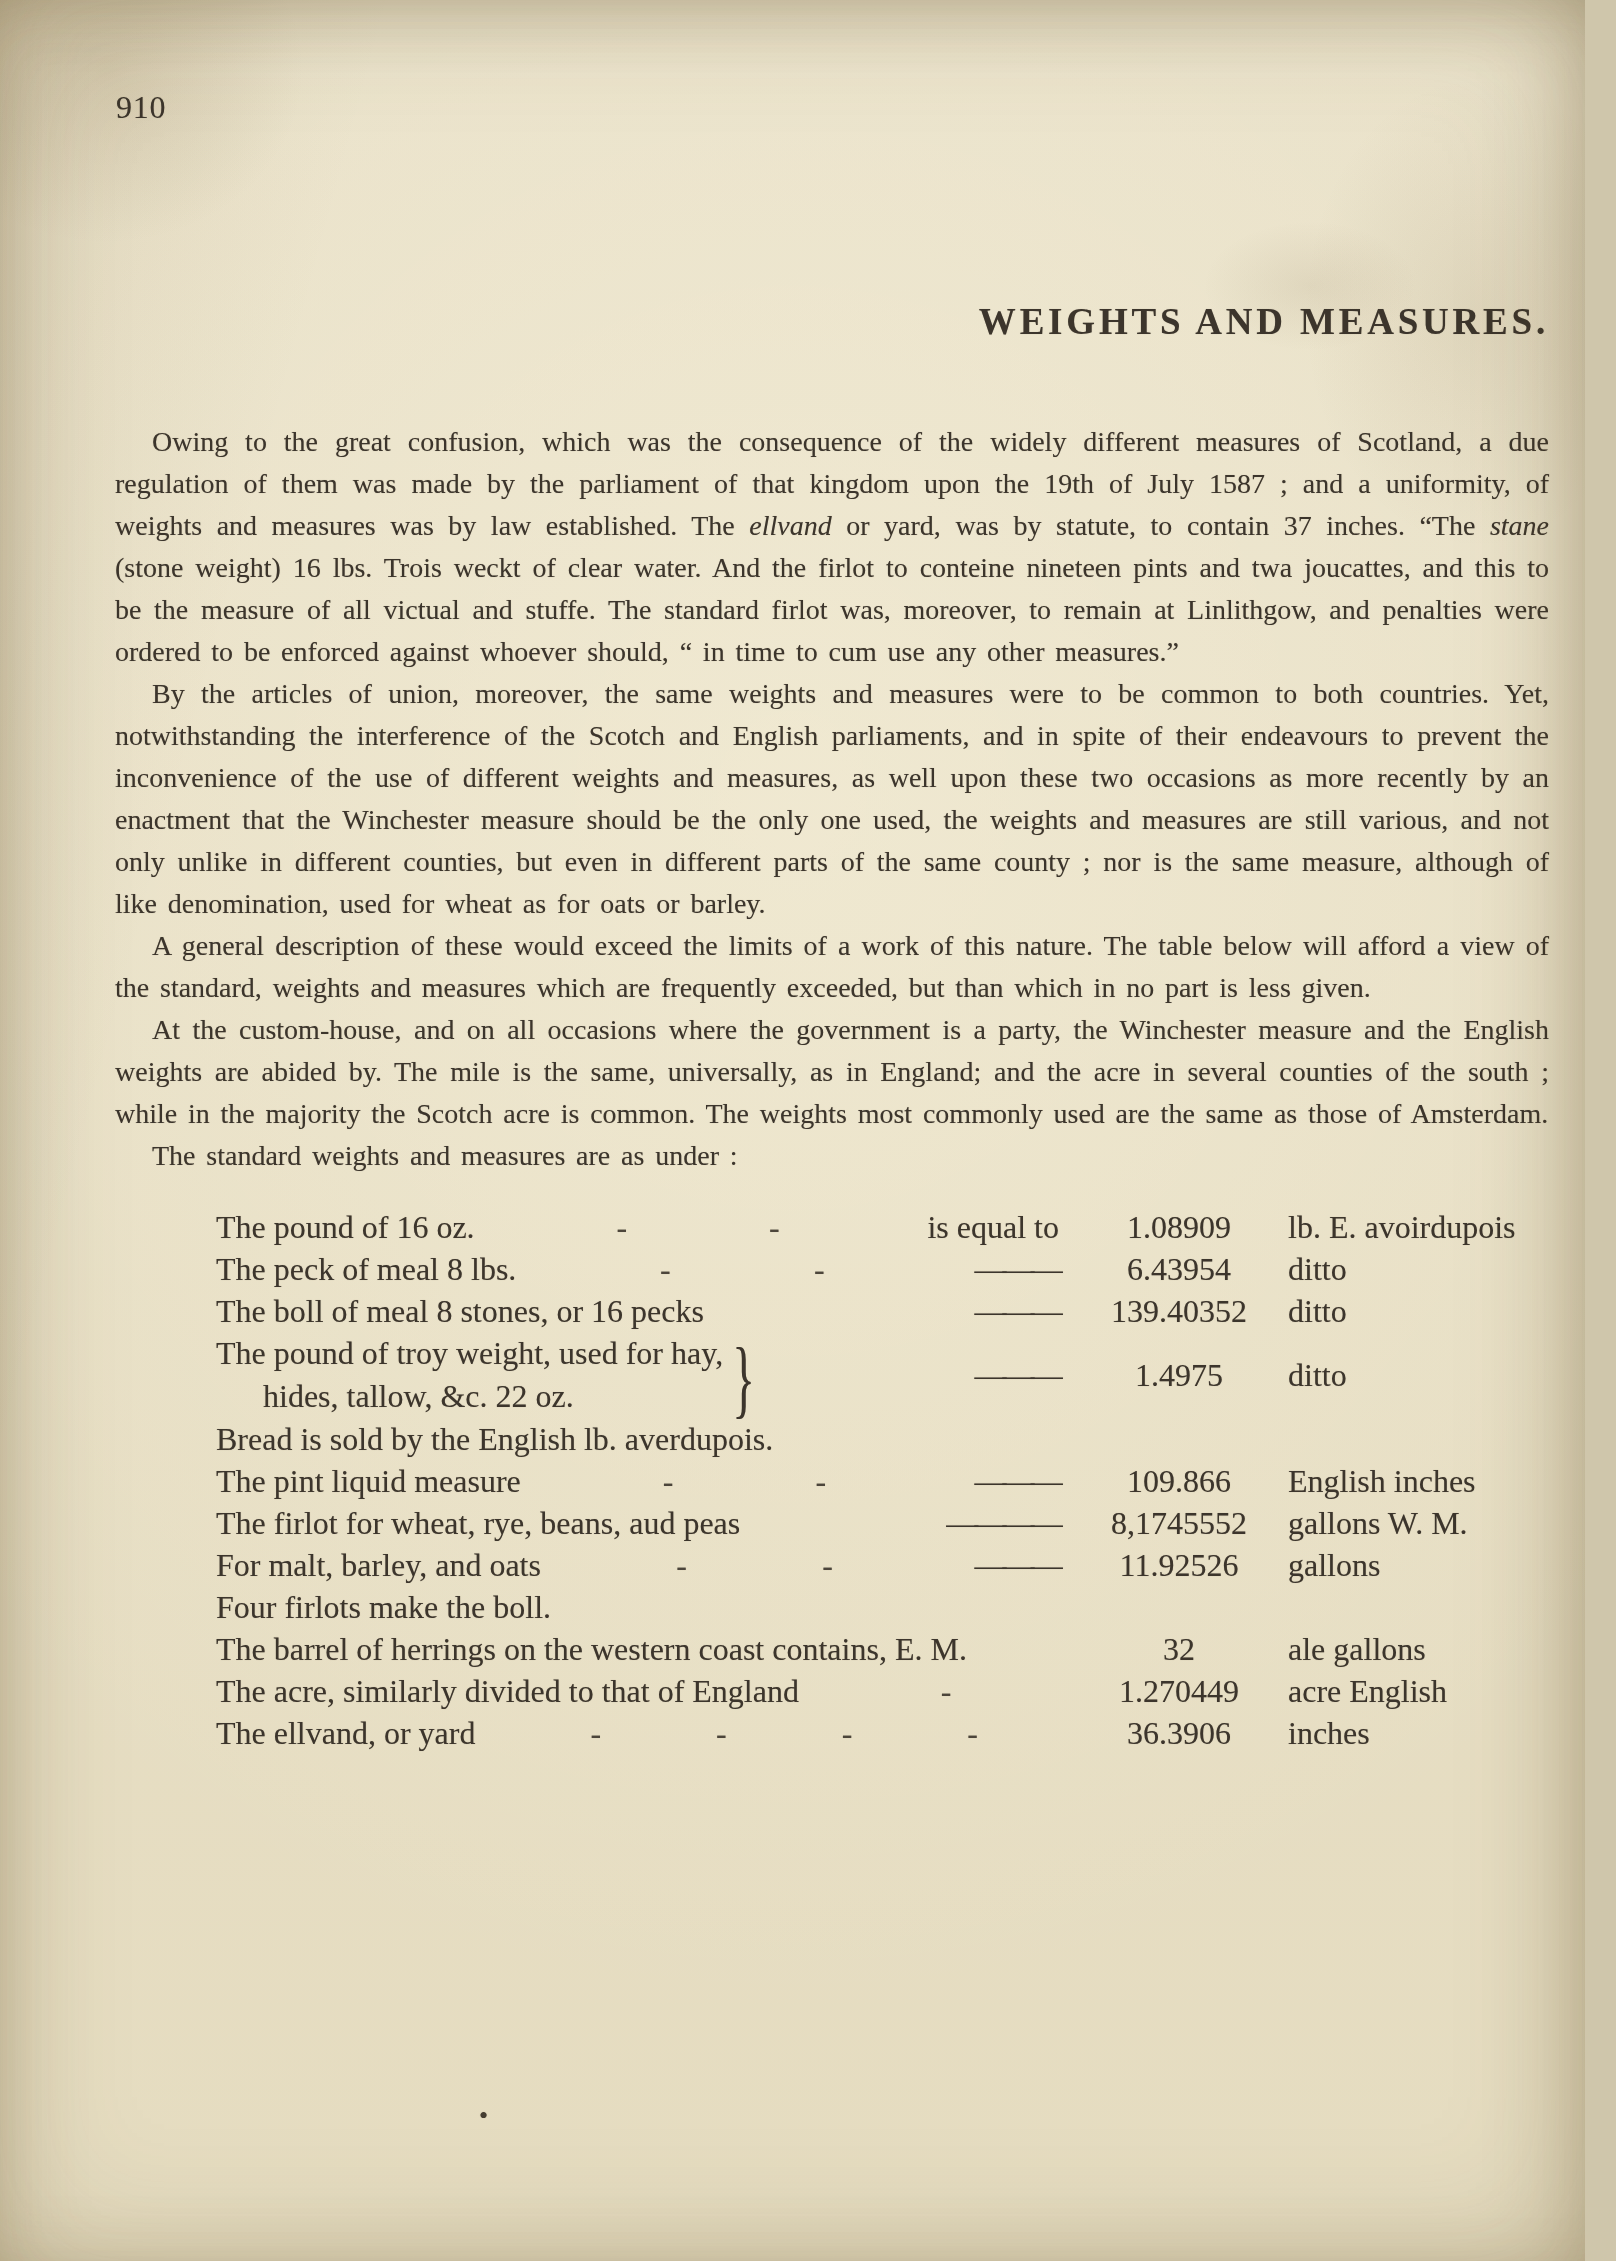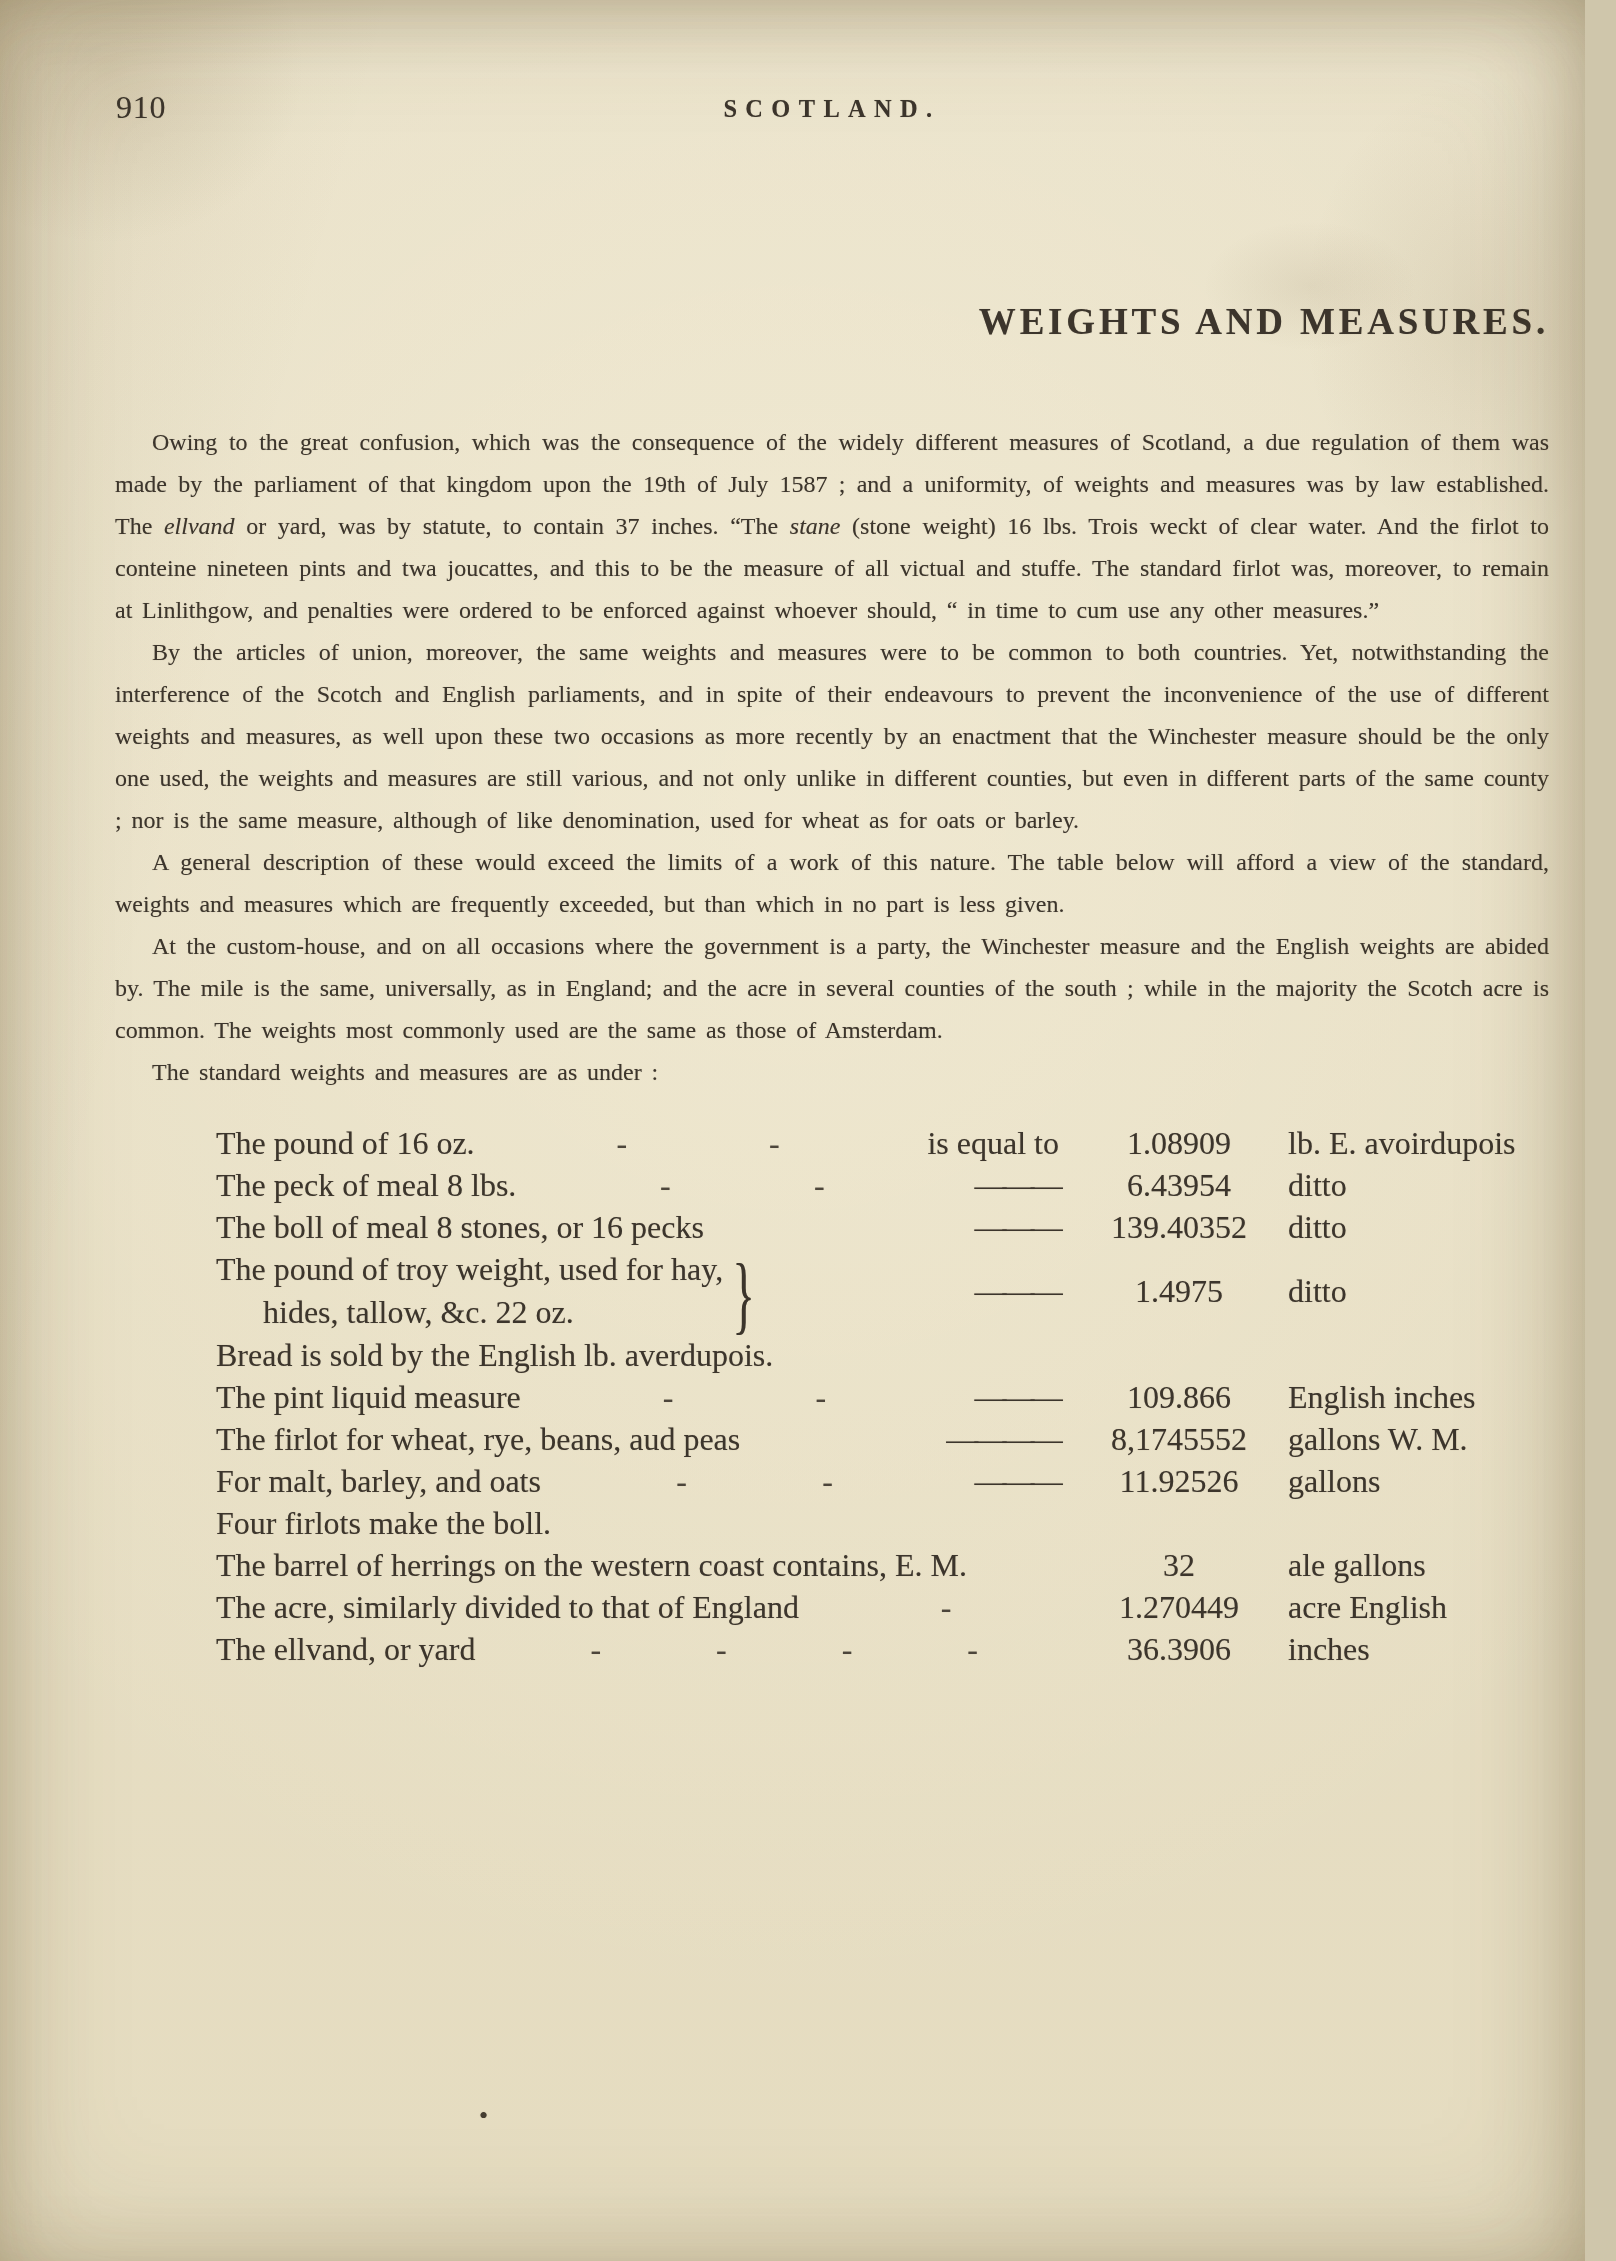--- a/index.html
+++ b/index.html
@@ -32,21 +32,21 @@
     background:radial-gradient(closest-side, rgba(100,80,45,0.09), rgba(100,80,45,0)); }
 
   .pagenum{ position:absolute; left:116px; top:89px; font-size:32px; letter-spacing:0.8px; }
   .running{ position:absolute; left:115px; top:95px; width:1434px; text-align:center;
     font-size:24.4px; font-weight:bold; letter-spacing:8.4px; }
 
   .content{ position:absolute; left:115px; top:299px; width:1434px; }
   .title{ text-align:right; font-size:37px; font-weight:bold; letter-spacing:3.8px;
     margin:0 0 76px 0; line-height:46px; }
 
-  .para{ font-size:24px; line-height:42px; text-align:justify; text-indent:37px; word-spacing:3.8px; }
+  .para{ font-size:28px; line-height:42px; text-align:justify; text-indent:37px; word-spacing:3.8px; }
   .it{ font-style:italic; }
 
   .mtable{ margin-top:29px; font-size:32px; }
   .trow{ display:flex; align-items:baseline; min-height:42px; line-height:42px;
     padding-left:101px; }
   .tlabel{ white-space:nowrap; }
   .tmid{ flex:1 1 auto; display:flex; justify-content:space-evenly; min-width:0; }
   .hy{ opacity:.9; }
   .tconn{ margin:0 34px 0 6.1px; white-space:nowrap; }
   .tconn.dash{ letter-spacing:-3.8px; }
@@ -64,21 +64,20 @@
 </style>
 </head>
 <body>
 
 <div class="sheet">
   <div class="stain stain-a"></div>
   <div class="stain stain-b"></div>
   <div class="stain stain-c"></div>
 
   <div class="pagenum">910</div>
-  <div class="running">SCOTLAND.</div>
 
   <div class="content">
     <h1 class="title">WEIGHTS AND MEASURES.</h1>
     <div>
         <p class="para"><span>Owing to the great confusion, which was the consequence of the widely different measures of Scotland, a due regulation of them was made by the parliament of that kingdom upon the 19th of July 1587 ; and a uniformity, of weights and measures was by law established. The </span><span class="it">ellvand</span><span> or yard, was by statute, to contain 37 inches. “The </span><span class="it">stane</span><span> (stone weight) 16 lbs. Trois weckt of clear water. And the firlot to conteine nineteen pints and twa joucattes, and this to be the measure of all victual and stuffe. The standard firlot was, moreover, to remain at Linlithgow, and penalties were ordered to be enforced against whoever should, “ in time to cum use any other measures.”</span></p>
         <p class="para"><span>By the articles of union, moreover, the same weights and measures were to be common to both countries. Yet, notwithstanding the interference of the Scotch and English parliaments, and in spite of their endeavours to prevent the inconvenience of the use of different weights and measures, as well upon these two occasions as more recently by an enactment that the Winchester measure should be the only one used, the weights and measures are still various, and not only unlike in different counties, but even in different parts of the same county ; nor is the same measure, although of like denomination, used for wheat as for oats or barley.</span></p>
         <p class="para"><span>A general description of these would exceed the limits of a work of this nature. The table below will afford a view of the standard, weights and measures which are frequently exceeded, but than which in no part is less given.</span></p>
         <p class="para"><span>At the custom-house, and on all occasions where the government is a party, the Winchester measure and the English weights are abided by. The mile is the same, universally, as in England; and the acre in several counties of the south ; while in the majority the Scotch acre is common. The weights most commonly used are the same as those of Amsterdam.</span></p>
         <p class="para"><span>The standard weights and measures are as under :</span></p>
       </div>

